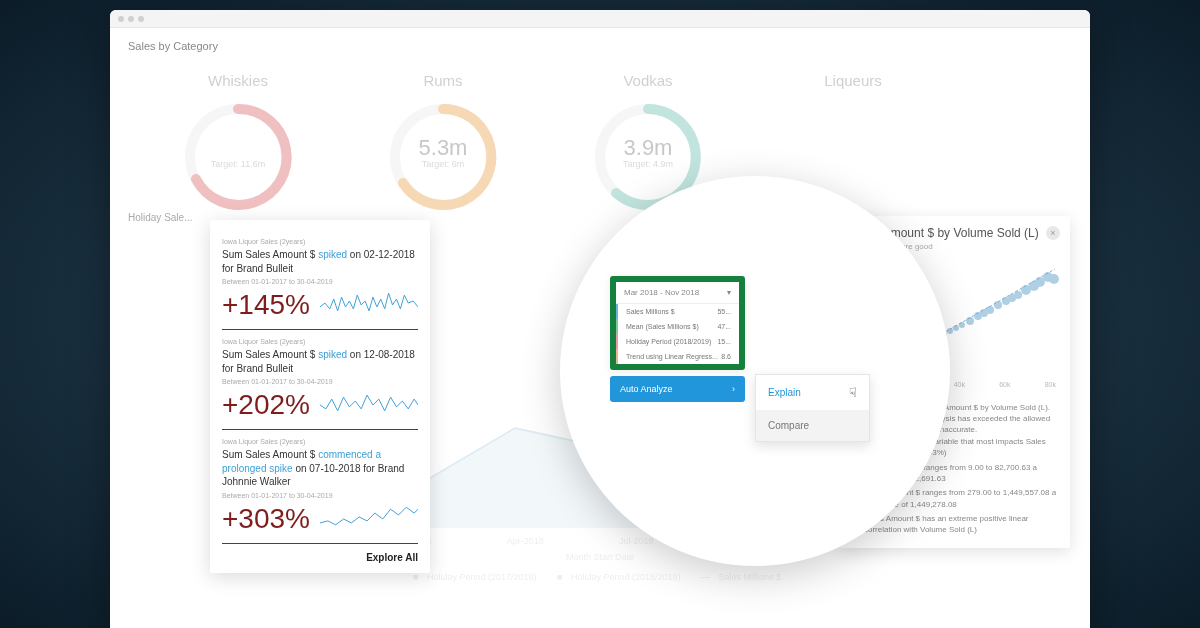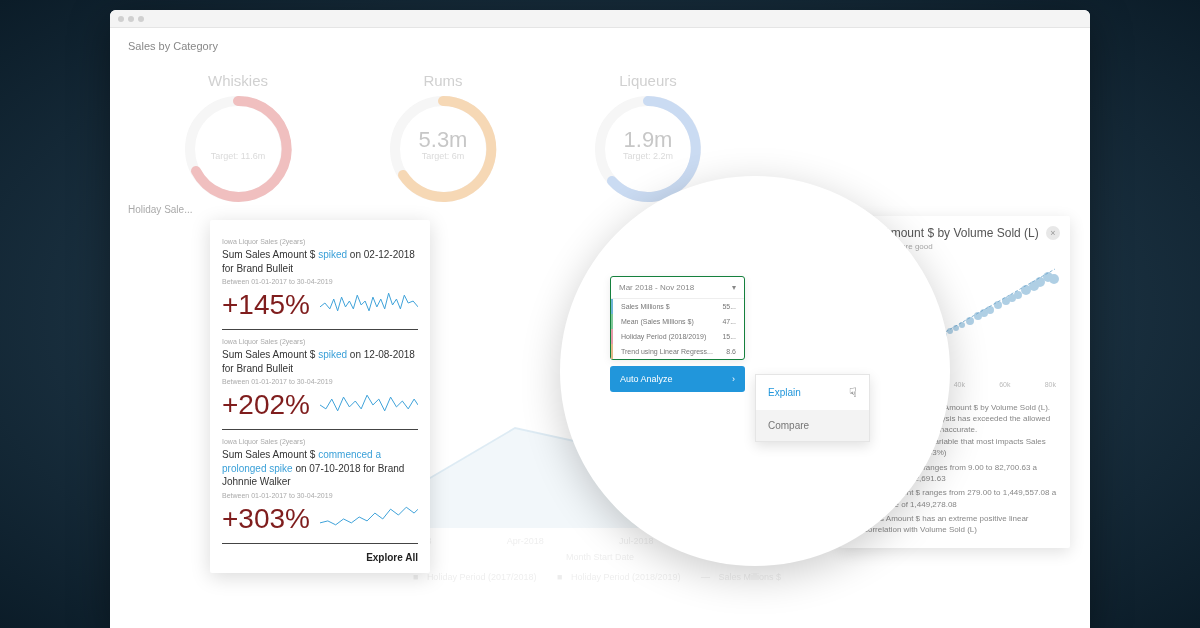--- a/index.html
+++ b/index.html
@@ -4,21 +4,21 @@
 <style>
 * { margin: 0; padding: 0; box-sizing: border-box; font-family: -apple-system, BlinkMacSystemFont, "Segoe UI", Arial, sans-serif; }
 body { background: radial-gradient(ellipse at center, #2d4a5e 0%, #0b1c28 100%); width: 1200px; height: 628px; overflow: hidden; position: relative; }
 .window { position: absolute; top: 10px; left: 110px; right: 110px; bottom: 0; background: #fff; border-radius: 6px 6px 0 0; box-shadow: 0 10px 40px rgba(0,0,0,0.4); overflow: hidden; }
 .titlebar { height: 18px; background: #f4f4f4; border-bottom: 1px solid #e5e5e5; display: flex; align-items: center; padding: 0 8px; gap: 4px; }
 .titlebar .dot { width: 6px; height: 6px; border-radius: 50%; background: #d0d0d0; }
 .content { padding: 12px 18px; position: relative; height: calc(100% - 18px); }
 .page-title { font-size: 11px; color: #888; margin-bottom: 20px; }
 .kpi-row { display: flex; gap: 65px; padding-left: 40px; opacity: 0.55; }
 .kpi { text-align: center; width: 140px; }
-.kpi-label { font-size: 15px; color: #aaa; }
+.kpi-label { font-size: 15px; color: #aaa; margin-bottom: 8px; }
 .gauge { width: 120px; height: 85px; margin: 0 auto; position: relative; }
 .gauge svg { width: 120px; height: 120px; }
 .gauge-value { position: absolute; top: 38px; left: 0; right: 0; font-size: 22px; color: #999; }
 .gauge-target { position: absolute; top: 62px; left: 0; right: 0; font-size: 9px; color: #bbb; }
 .section-label { font-size: 10px; color: #aaa; margin-top: 30px; }
 .chart-area { position: absolute; top: 300px; left: 150px; right: 150px; height: 200px; opacity: 0.25; }
 .chart-area svg { width: 100%; height: 100%; }
 .x-labels { display: flex; justify-content: space-around; font-size: 9px; color: #bbb; margin-top: 4px; }
 .axis-label { text-align: center; font-size: 9px; color: #bbb; margin-top: 6px; }
 .legend { text-align: center; font-size: 9px; color: #bbb; margin-top: 10px; }
@@ -34,21 +34,21 @@
 .insight-range { font-size: 7px; color: #aaa; }
 .insight-row { display: flex; align-items: center; gap: 10px; margin-top: 4px; }
 .insight-pct { font-size: 28px; color: #7f1d1d; font-weight: 400; }
 .spark { flex: 1; }
 .spark svg { width: 100%; height: 28px; }
 .explore { text-align: right; font-size: 10px; font-weight: 600; color: #222; padding: 8px 0 0; }
 
 
 .lens { position: absolute; top: 148px; left: 450px; width: 390px; height: 390px; border-radius: 50%; background: #fff; box-shadow: 0 10px 40px rgba(0,0,0,0.2); z-index: 6; }
 .lens-inner { position: absolute; top: 100px; left: 50px; width: 135px; }
-.dd { background: #fff; border: 1px solid #15803d; border-radius: 3px; font-size: 8px; box-shadow: 0 2px 8px rgba(0,0,0,0.08); }
+.dd { background: #fff; border: 6px solid #15803d; border-radius: 3px; font-size: 8px; box-shadow: 0 2px 8px rgba(0,0,0,0.08); }
 .dd-head { padding: 6px 8px; border-bottom: 1px solid #eee; color: #888; display:flex; justify-content:space-between; align-items:center;}
 .dd-row { display: flex; justify-content: space-between; padding: 4px 8px; font-size: 7px; color: #777; border-left: 2px solid transparent; }
 .dd-row.c1 { border-left-color: #6fb4d6; }
 .dd-row.c2 { border-left-color: #7fc998; }
 .dd-row.c3 { border-left-color: #e69aa8; }
 .dd-row.c4 { border-left-color: #e6b88a; }
 .auto-btn { margin-top: 6px; background: #2196db; color: #fff; font-size: 9px; padding: 8px 10px; border-radius: 3px; display: flex; justify-content: space-between; align-items: center; cursor: pointer; }
 .menu { position: absolute; top: 198px; left: 195px; width: 115px; background: #fff; border: 1px solid #e5e5e5; box-shadow: 0 4px 12px rgba(0,0,0,0.12); }
 .menu-item { padding: 10px 12px; font-size: 10px; color: #777; cursor: pointer; }
 .menu-item.active { color: #2196db; background: #fff; display:flex; justify-content:space-between; align-items:center;}
@@ -98,29 +98,32 @@
         <div class="gauge">
           <svg viewBox="0 0 120 120">
               <circle cx="60" cy="60" r="48" fill="none" stroke="#eee" stroke-width="10"></circle>
               <path d="M60 12 A48 48 0 1 1 20 86" fill="none" stroke="#efb879" stroke-width="10" stroke-linecap="round"></path>
             </svg>
           <div class="gauge-value">5.3m</div>
           <div class="gauge-target">Target: 6m</div>
         </div>
       </div>
       <div class="kpi">
-        <div class="kpi-label">Liqueurs</div>
+        <div class="kpi-label">Vodkas</div>
         <div class="gauge">
           <svg viewBox="0 0 120 120">
               <circle cx="60" cy="60" r="48" fill="none" stroke="#eee" stroke-width="10"></circle>
-              <path d="M60 12 A48 48 0 1 1 24 92" fill="none" stroke="#9fbde8" stroke-width="10" stroke-linecap="round"></path>
+              <path d="M60 12 A48 48 0 1 1 28 96" fill="none" stroke="#8ed0c4" stroke-width="10" stroke-linecap="round"></path>
             </svg>
-          <div class="gauge-value">1.9m</div>
-          <div class="gauge-target">Target: 2.2m</div>
-        </div>
+          <div class="gauge-value">3.9m</div>
+          <div class="gauge-target">Target: 4.9m</div>
+        </div>
+      </div>
+      <div class="kpi">
+        <div class="kpi-label">Liqueurs</div>
       </div>
     </div>
 
     <div class="section-label">Holiday Sale...</div>
 
     <div class="chart-area">
       <svg viewBox="0 0 640 160" preserveAspectRatio="none">
         <path d="M0 130 L80 110 L160 120 L240 80 L320 95 L400 60 L480 75 L560 40 L640 55 L640 160 L0 160 Z" fill="#cfe3ef"></path>
         <path d="M0 130 L80 110 L160 120 L240 80 L320 95 L400 60 L480 75 L560 40 L640 55" fill="none" stroke="#7fb4d4" stroke-width="1.5"></path>
       </svg>

